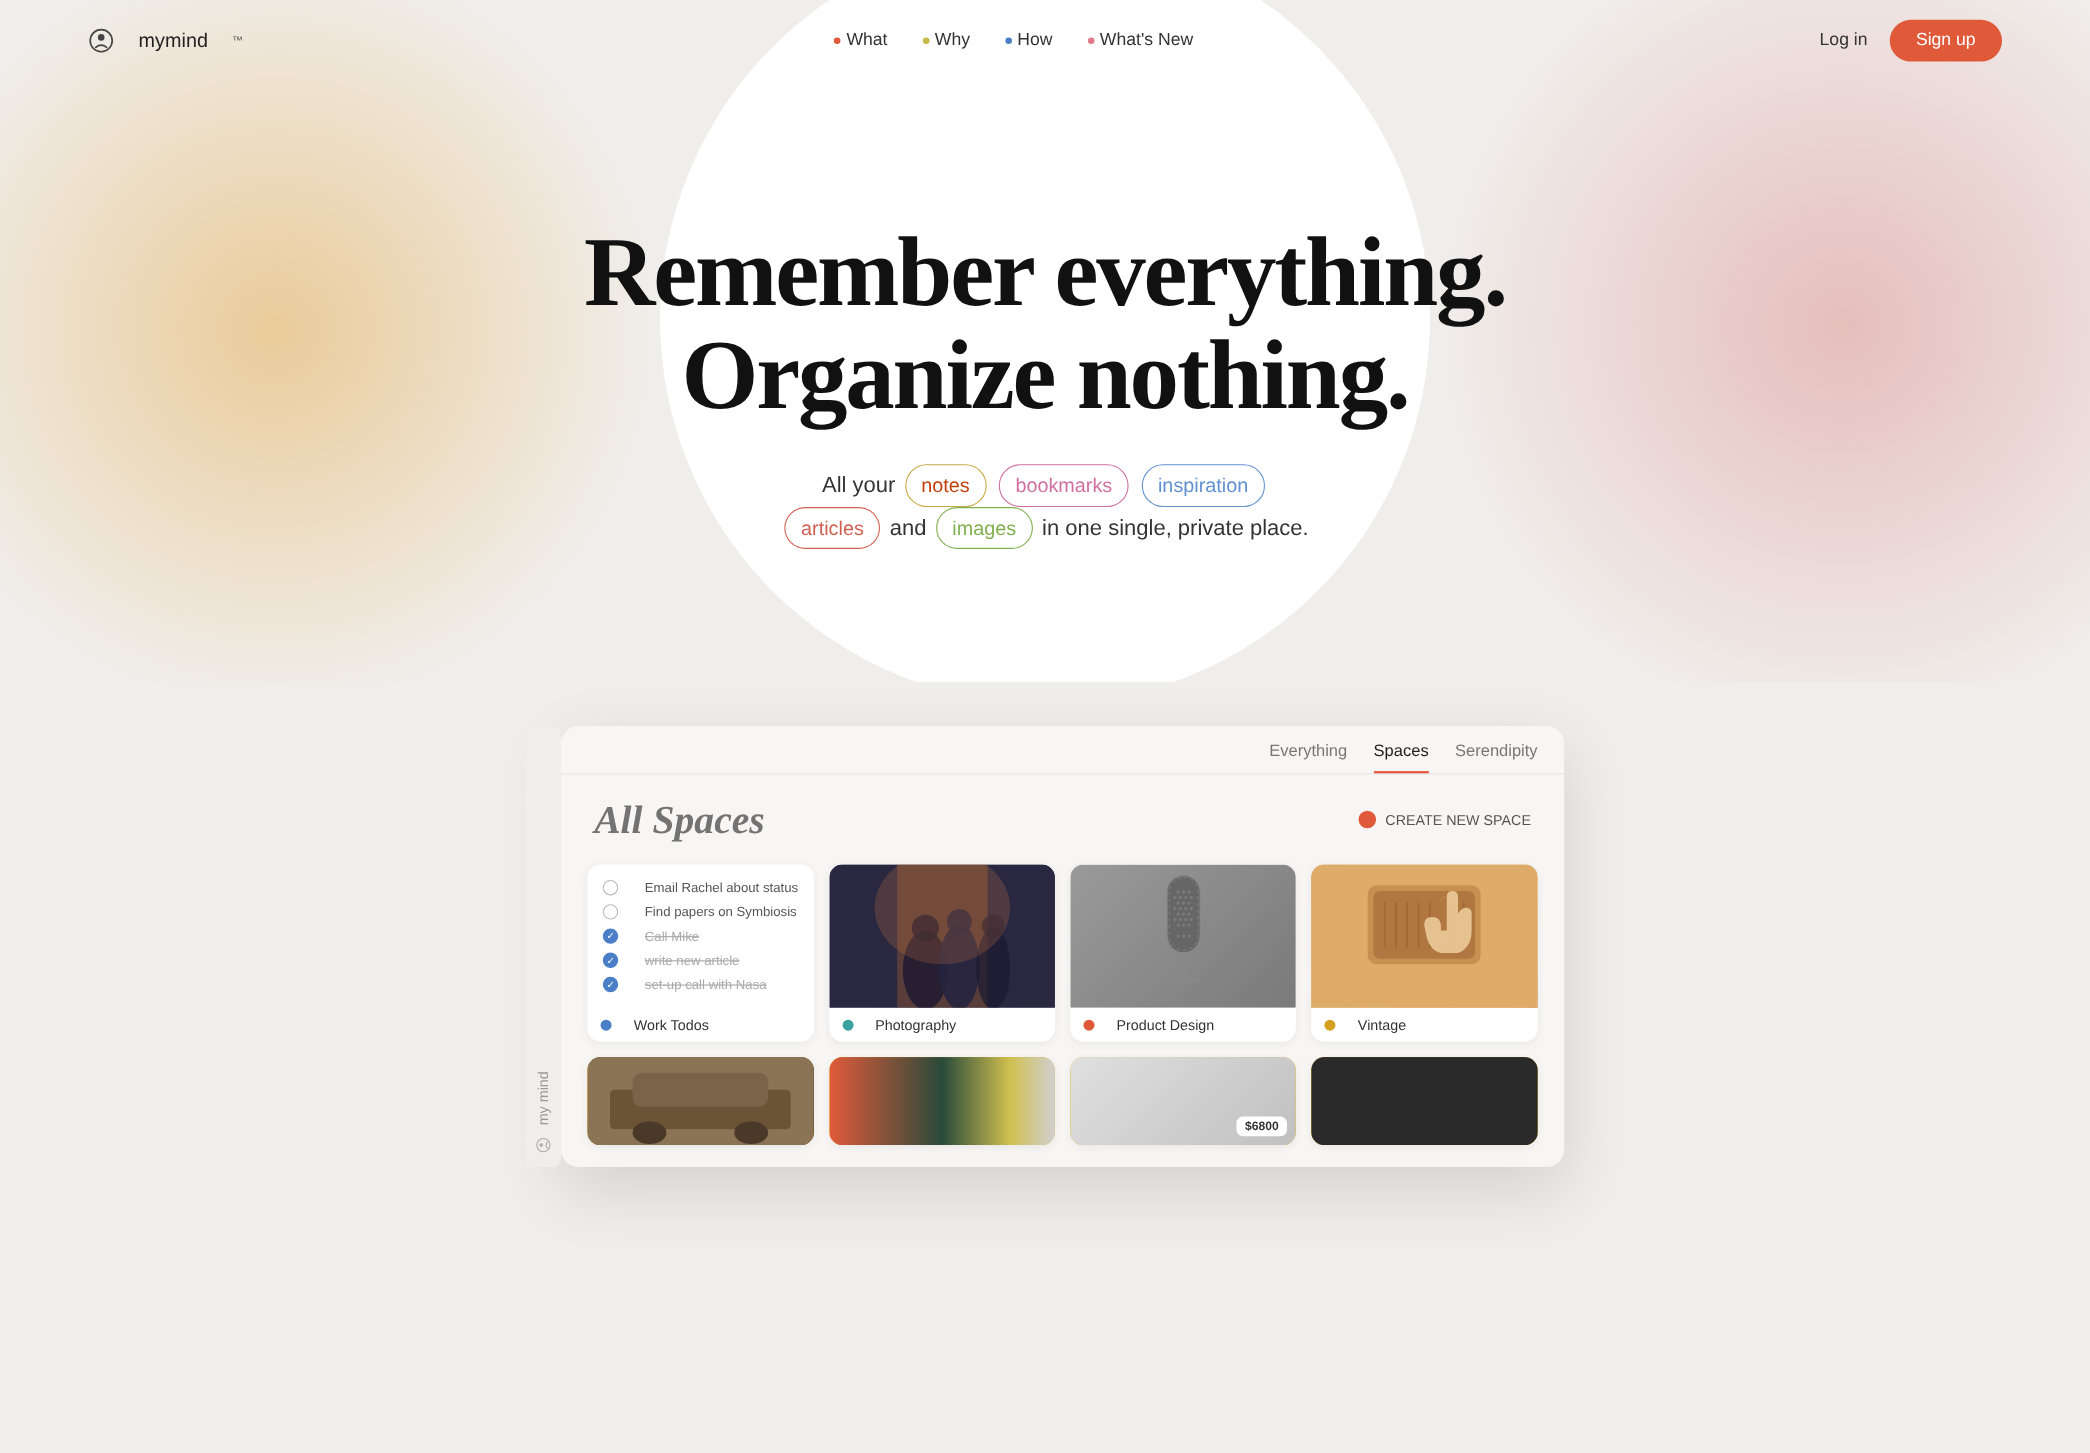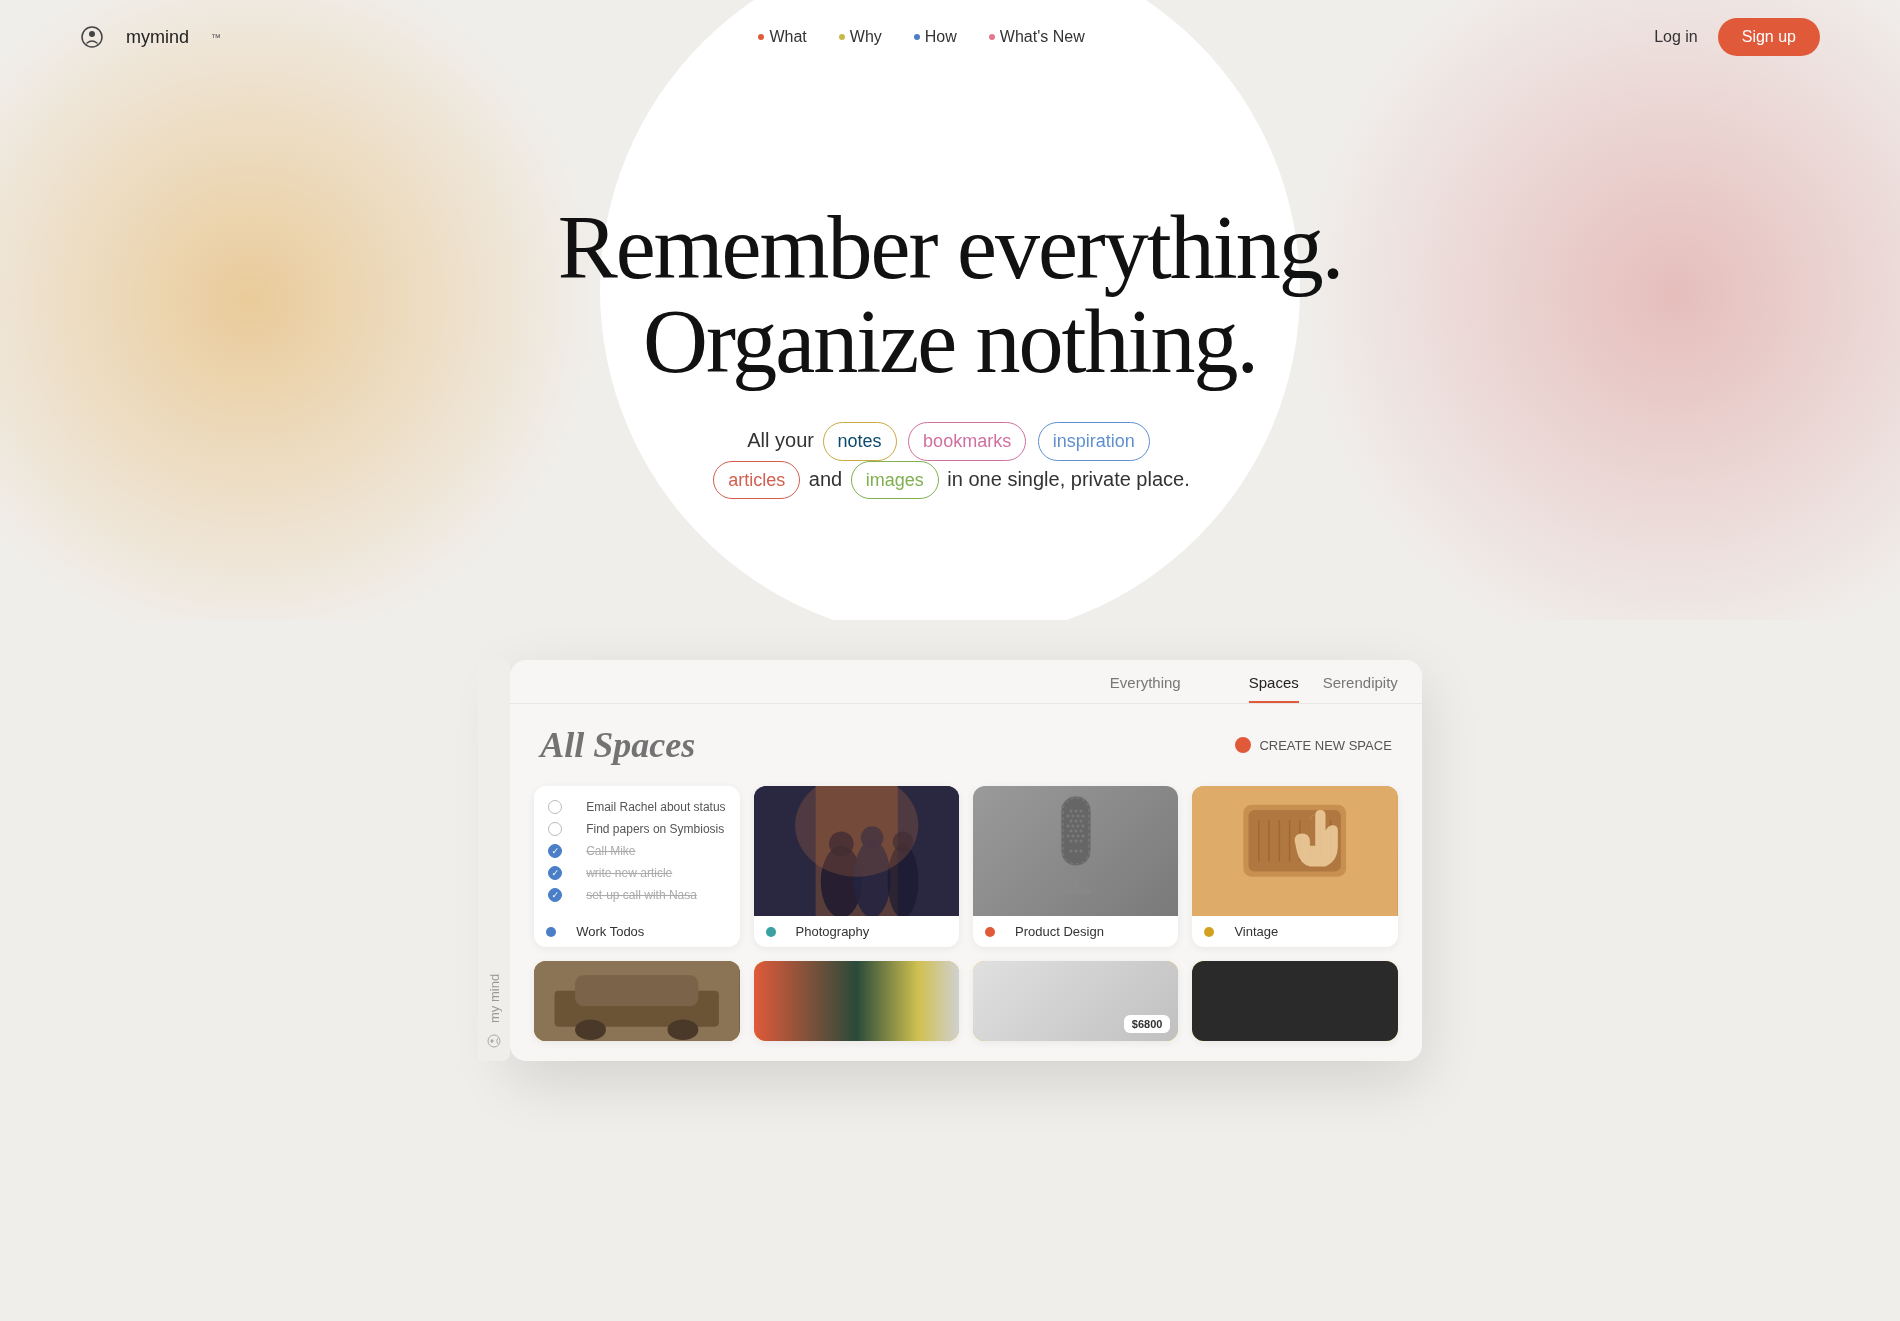--- a/index.html
+++ b/index.html
@@ -125,41 +125,41 @@
     }
 
     .hero-content {
       position: relative;
       z-index: 2;
       text-align: center;
       padding: 0 40px;
     }
     .hero-headline {
       font-size: 90px;
-      font-weight: 400;
+      font-weight: 700;
       line-height: 1.05;
       color: #111;
       letter-spacing: -2px;
       font-family: Georgia, 'Times New Roman', serif;
       margin-bottom: 32px;
     }
     .hero-subline {
       font-size: 20px;
       color: #333;
       line-height: 1.7;
     }
     .pill {
       display: inline-block;
       border-radius: 30px;
       padding: 3px 14px;
       font-size: 18px;
       border: 1.5px solid;
       margin: 0 3px;
     }
-    .pill-yellow { border-color: #c8a840; color: #0c4a6e; }
+    .pill-yellow { border-color: #c8a840; color: #c2410c; }
     .pill-pink { border-color: #d070a0; color: #d070a0; }
     .pill-blue { border-color: #6090d0; color: #6090d0; }
     .pill-red { border-color: #d06050; color: #d06050; }
     .pill-green { border-color: #80b050; color: #80b050; }
 
     
     .mockup-section {
       position: relative;
       z-index: 5;
       width: 100%;
@@ -187,21 +187,20 @@
     .app-tab {
       font-size: 15px;
       color: #777;
       padding-bottom: 10px;
       cursor: pointer;
       border-bottom: 2px solid transparent;
     }
     .app-tab.active {
       color: #222;
       border-bottom: 2px solid #e05a3a;
-      margin-left: 44px;
     }
 
     .app-header {
       display: flex;
       justify-content: space-between;
       align-items: center;
       padding: 20px 30px 10px;
     }
     .app-title {
       font-family: Georgia, serif;

